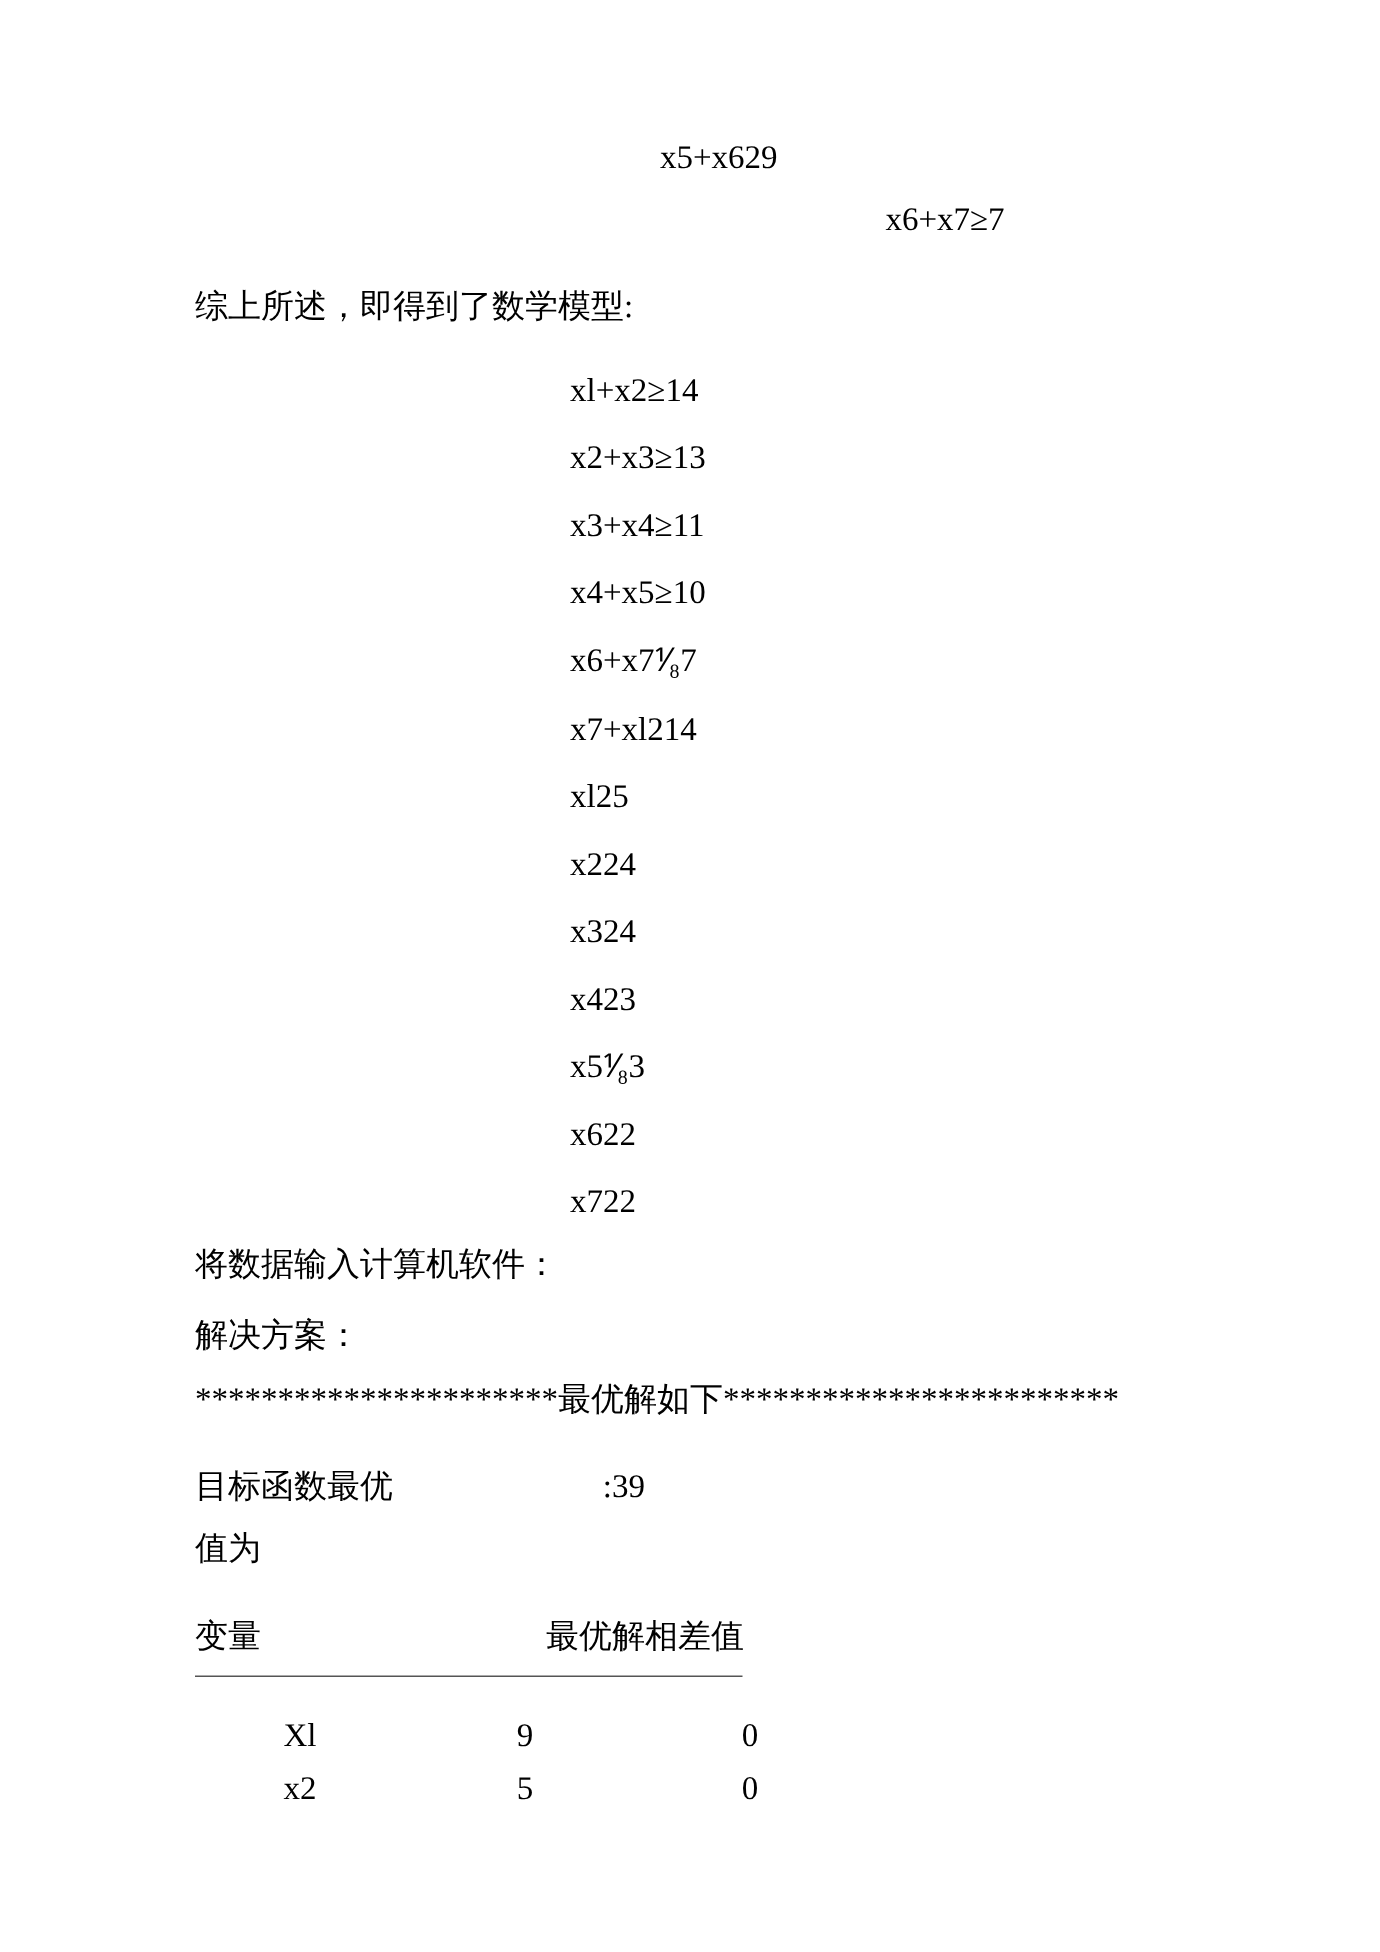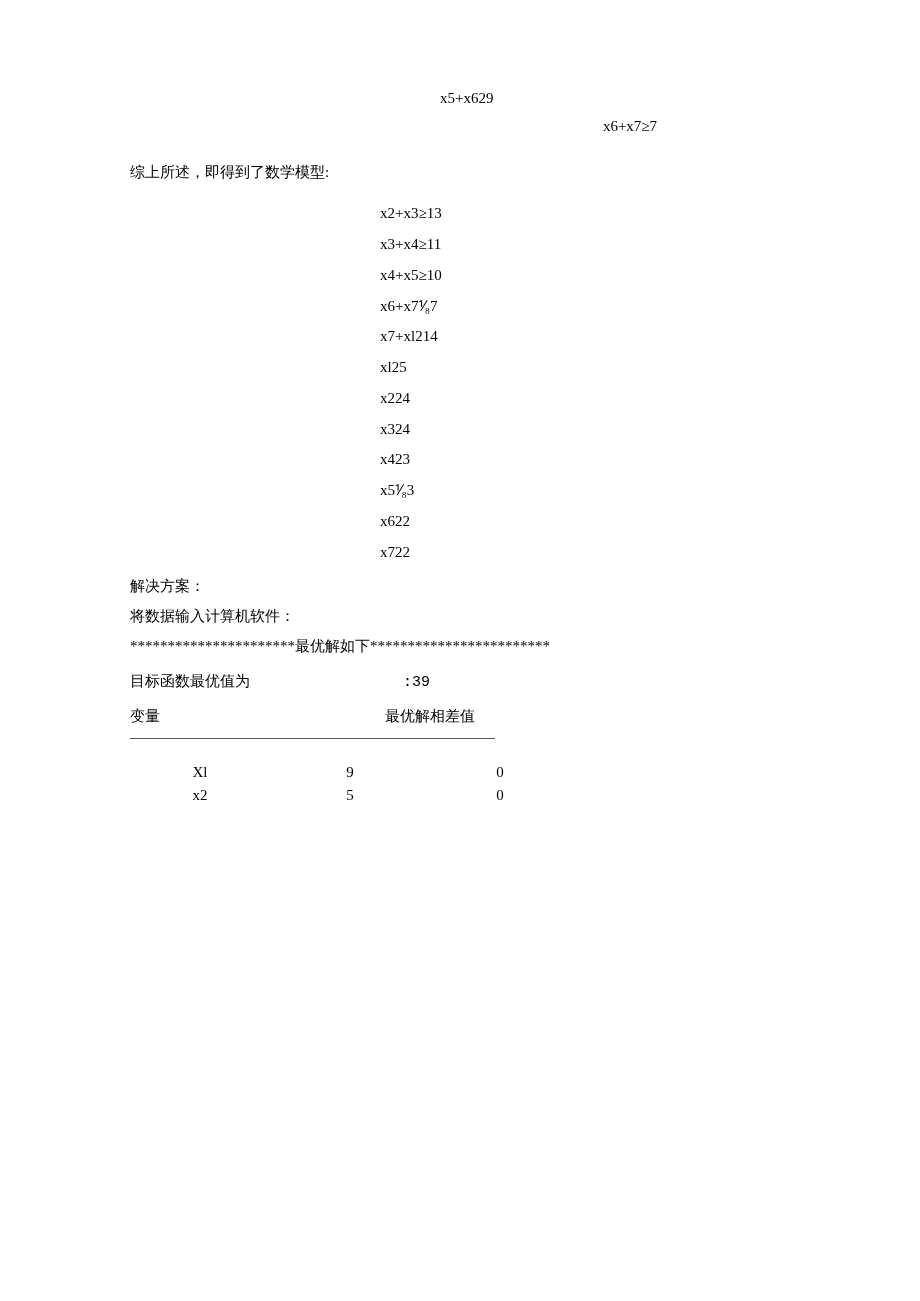--- a/index.html
+++ b/index.html
@@ -6,21 +6,21 @@
     margin: 0;
     padding: 0;
     background: #ffffff;
   }
   .page {
     width: 920px;
     min-height: 1301px;
     box-sizing: border-box;
     padding: 85px 130px 90px 130px;
     font-family: "Times New Roman", "SimSun", serif;
-    font-size: 15px;
+    font-size: 22px;
     color: #000000;
     line-height: 1.85;
   }
   .top-block {
     margin-left: 310px;
     margin-bottom: 18px;
   }
   .top-block .l1 { }
   .top-block .l2 { margin-left: 30px; text-align: center; }
   .top-block .l3 { margin-left: 30px; margin-top: 8px; }
@@ -33,22 +33,21 @@
     line-height: 2.05;
   }
   .solution-head {
     margin-top: 6px;
   }
   .stars-line {
     word-break: break-all;
   }
   .kv-row {
     display: flex;
-    margin-top: 8px;
-    font-family: Liberation Mono, monospace;
+    margin-top: 18px;
   }
   .kv-row .c1 { width: 140px; }
   .kv-row .c2 { width: 160px; text-align: right; }
   .kv-row .c3 { width: 140px; }
   .hr-line {
     border: none;
     border-top: 1px solid #555;
     width: 365px;
     margin: 6px 0 22px 0;
   }
@@ -67,36 +66,37 @@
 <div class="page">
 
   <div class="top-block">
     <div class="l1">x5+x629</div>
     <div class="l2">x6+x7≥7</div>
   </div>
 
   <div class="body-text">综上所述，即得到了数学模型:</div>
 
   <div class="constraint-block">
+    <div>xl+x2≥14</div>
     <div>x2+x3≥13</div>
     <div>x3+x4≥11</div>
     <div>x4+x5≥10</div>
     <div>x6+x7⅟₈7</div>
     <div>x7+xl214</div>
     <div>xl25</div>
     <div>x224</div>
     <div>x324</div>
     <div>x423</div>
     <div>x5⅟₈3</div>
     <div>x622</div>
     <div>x722</div>
   </div>
 
+  <div class="body-text">将数据输入计算机软件：</div>
   <div class="body-text solution-head">解决方案：</div>
-  <div class="body-text">将数据输入计算机软件：</div>
   <div class="body-text stars-line">**********************最优解如下************************</div>
 
   <div class="kv-row">
     <div class="c1">目标函数最优值为</div>
     <div class="c2">:39</div>
   </div>
 
   <div class="kv-row">
     <div class="c1">变量</div>
     <div class="c2">最优解</div>

